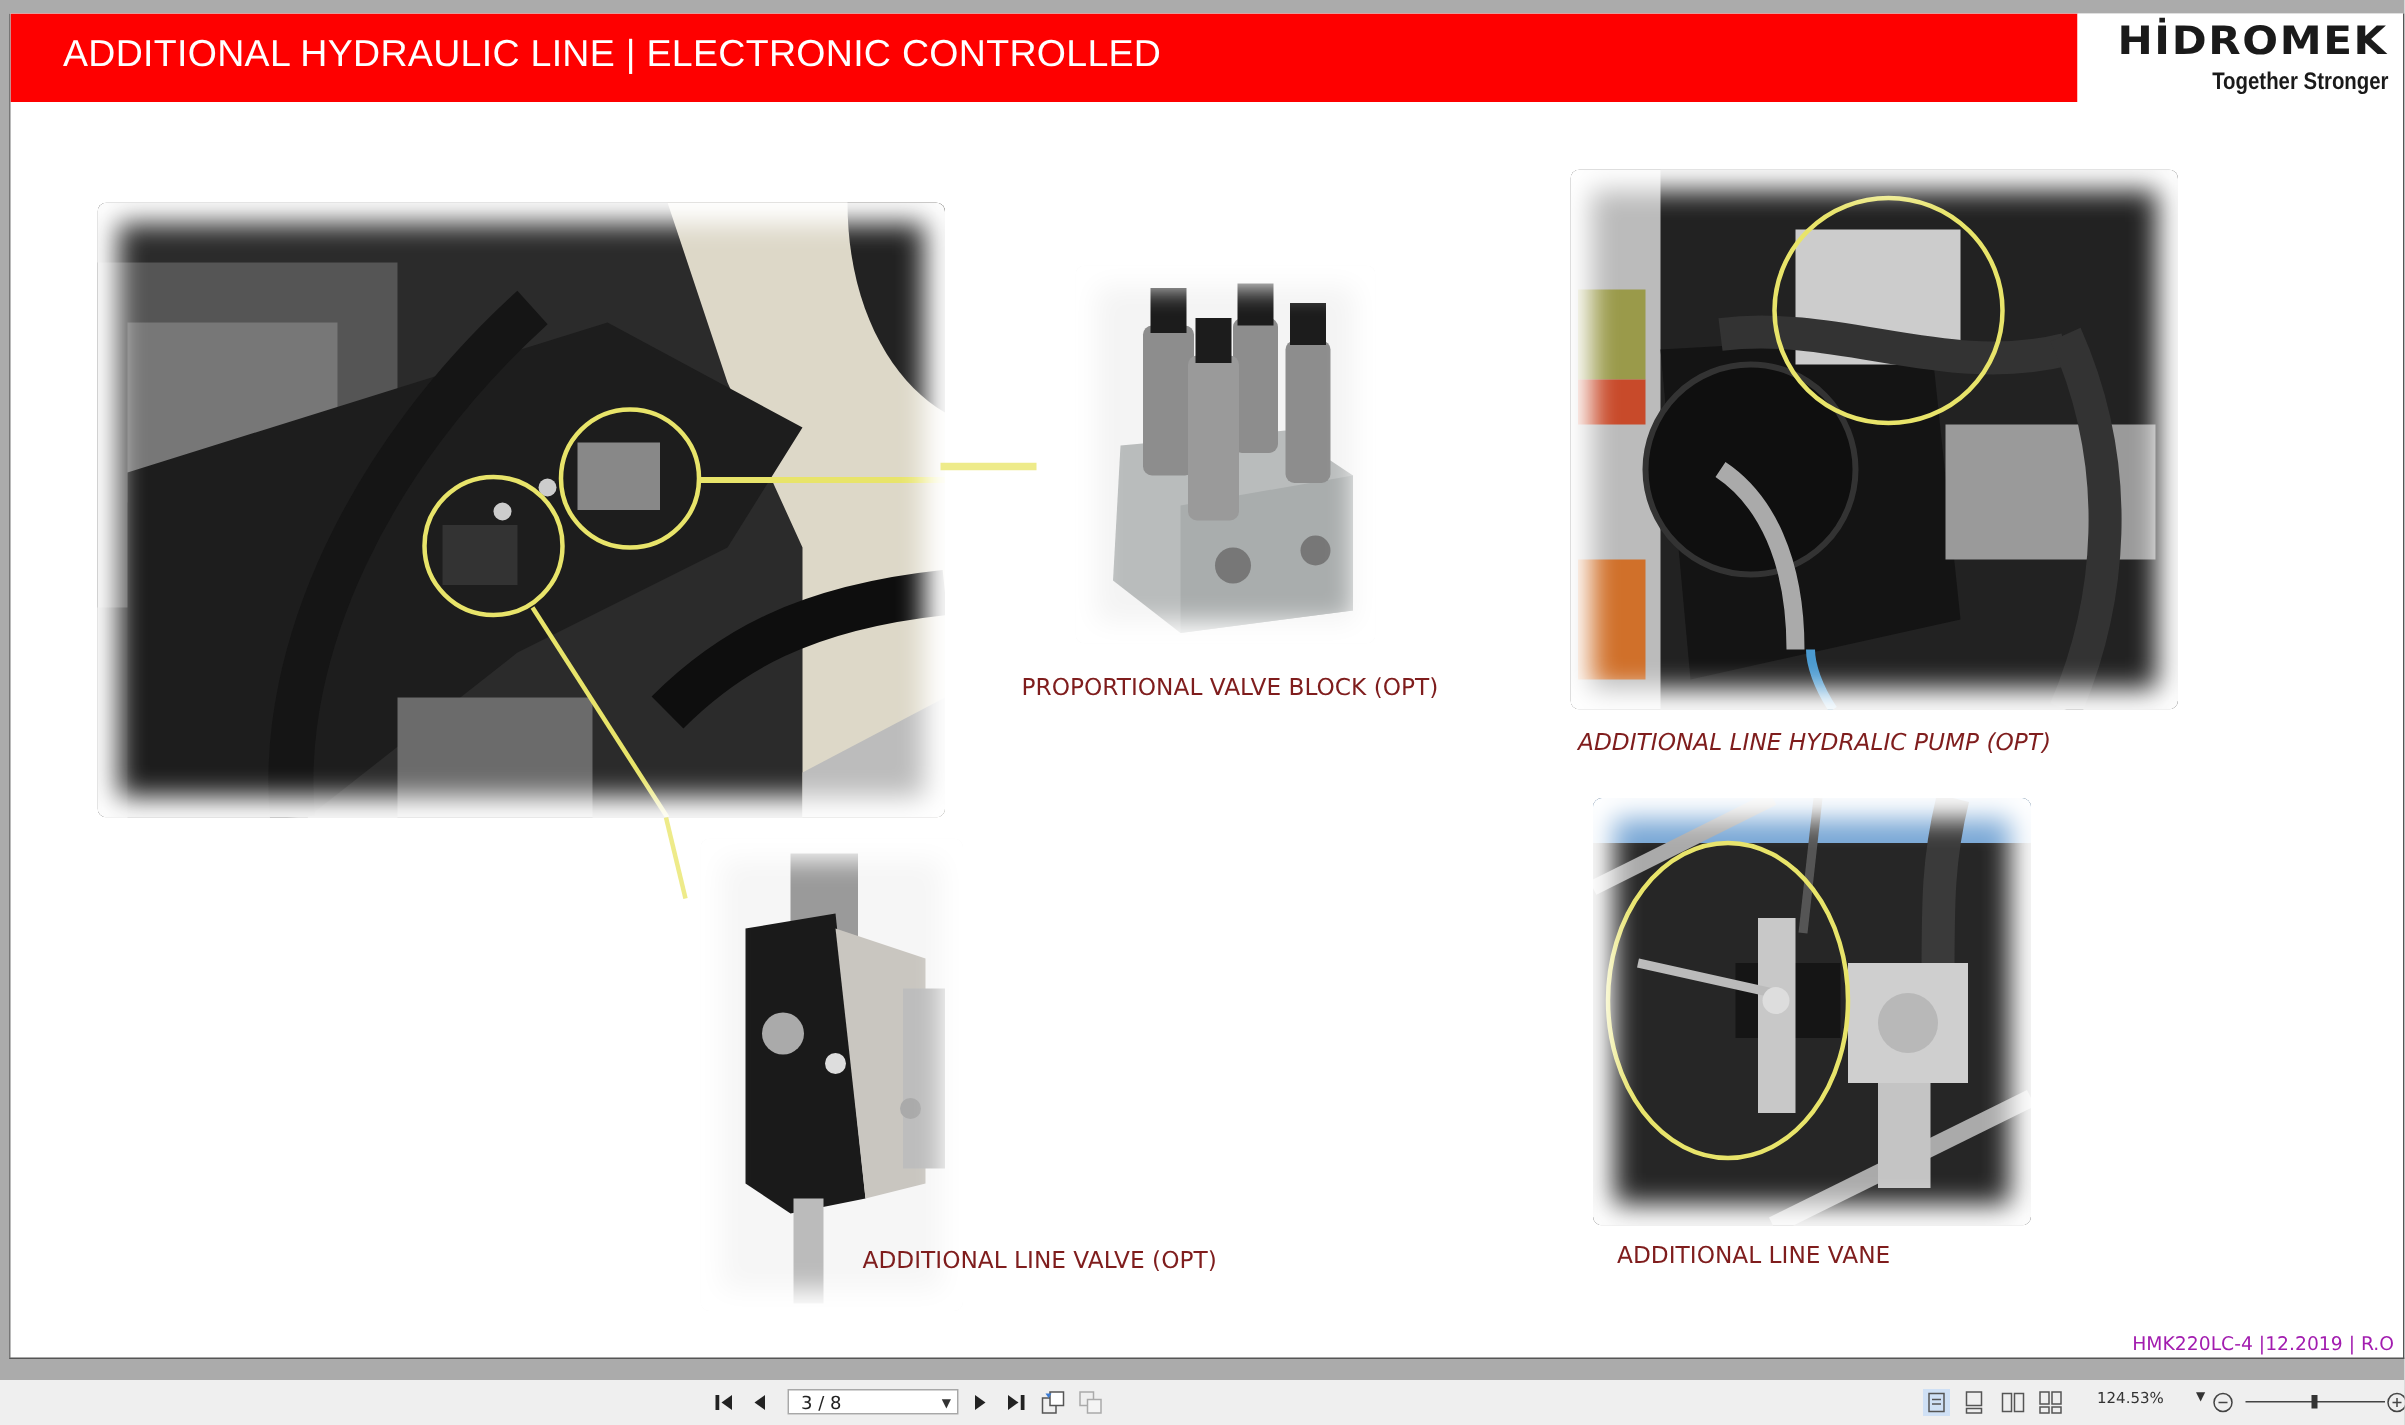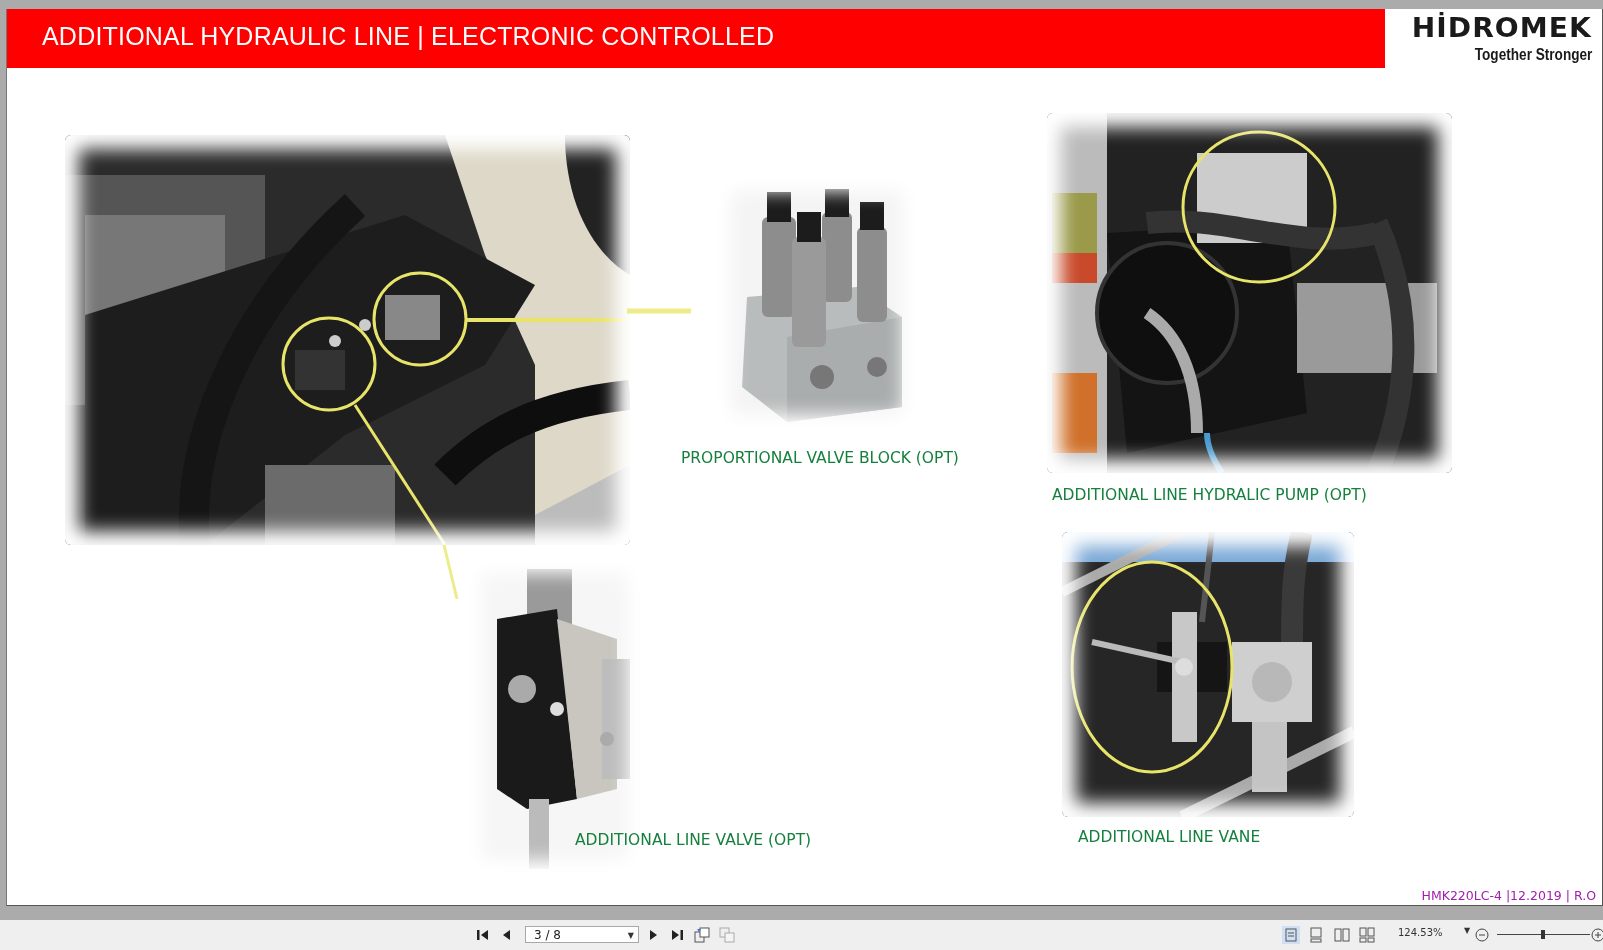--- a/index.html
+++ b/index.html
@@ -32,21 +32,21 @@
     position:absolute; right:10px; top:37px; font-family:"Liberation Sans", sans-serif; font-weight:bold;
     font-size:16px; color:#1a1a1a; transform:scaleX(0.85); transform-origin:right;
   }
   .photo { position:absolute; overflow:hidden; border-radius:6px; }
   .photo::after {
     content:""; position:absolute; inset:0;
     box-shadow: inset 0 0 18px 14px #fff;
     pointer-events:none;
   }
   .caption {
-    position:absolute; font-family:"DejaVu Sans", sans-serif; font-size:15.5px; color:#15803d; white-space:nowrap;
+    position:absolute; font-family:"DejaVu Sans", sans-serif; font-size:15.5px; color:#7f1d1d; white-space:nowrap;
   }
   .footer-code {
     position:absolute; right:6px; bottom:2px; font-size:12.5px; color:#a21caf; font-family:"DejaVu Sans", sans-serif;
   }
   .toolbar {
     position:absolute; left:0; top:920px; width:1603px; height:30px; background:#efefef;
   }
   .tb-btn { position:absolute; top:7px; width:16px; height:16px; display:flex; align-items:center; justify-content:center; }
   .page-select {
     position:absolute; left:525px; top:6px; width:114px; height:17px; background:#fff; border:1px solid #a8a8a8;
@@ -132,21 +132,21 @@
         <circle cx="120" cy="200" r="70" fill="#0f0f0f" stroke="#333" stroke-width="4"></circle>
         <rect x="250" y="170" width="140" height="90" fill="#9a9a9a"></rect>
         <rect x="150" y="40" width="110" height="90" fill="#ccc"></rect>
         <path d="M100 110 C180 100 250 140 330 120" stroke="#333" stroke-width="22" fill="none"></path>
         <path d="M330 110 C370 200 360 290 330 360" stroke="#333" stroke-width="22" fill="none"></path>
         <path d="M100 200 C130 220 150 260 150 320" stroke="#aaa" stroke-width="12" fill="none"></path>
         <path d="M160 320 C160 330 165 345 175 360" stroke="#4a9ad0" stroke-width="6" fill="none"></path>
         <ellipse cx="212" cy="94" rx="76" ry="75" stroke="#e8e46a" stroke-width="3" fill="none"></ellipse>
       </svg>
     </div>
-    <div class="caption" style="left:1045px;top:477px;">ADDITIONAL LINE HYDRALIC PUMP (OPT)</div>
+    <div class="caption" style="left:1045px;top:477px;font-style:italic;">ADDITIONAL LINE HYDRALIC PUMP (OPT)</div>
 
     <div class="photo" style="left:460px;top:550px;width:175px;height:315px;">
       <svg width="175" height="315" viewBox="0 0 175 315">
         <rect width="175" height="315" fill="#f6f6f6"></rect>
         <rect x="60" y="10" width="45" height="60" fill="#9a9a9a"></rect>
         <path d="M30 60 L90 50 L110 240 L60 250 L30 230 Z" fill="#1a1a1a"></path>
         <path d="M90 60 L150 80 L150 230 L110 240 Z" fill="#c9c6c0"></path>
         <rect x="135" y="100" width="28" height="120" fill="#bdbdbd"></rect>
         <circle cx="55" cy="130" r="14" fill="#aaa"></circle>
         <circle cx="90" cy="150" r="7" fill="#ddd"></circle>

